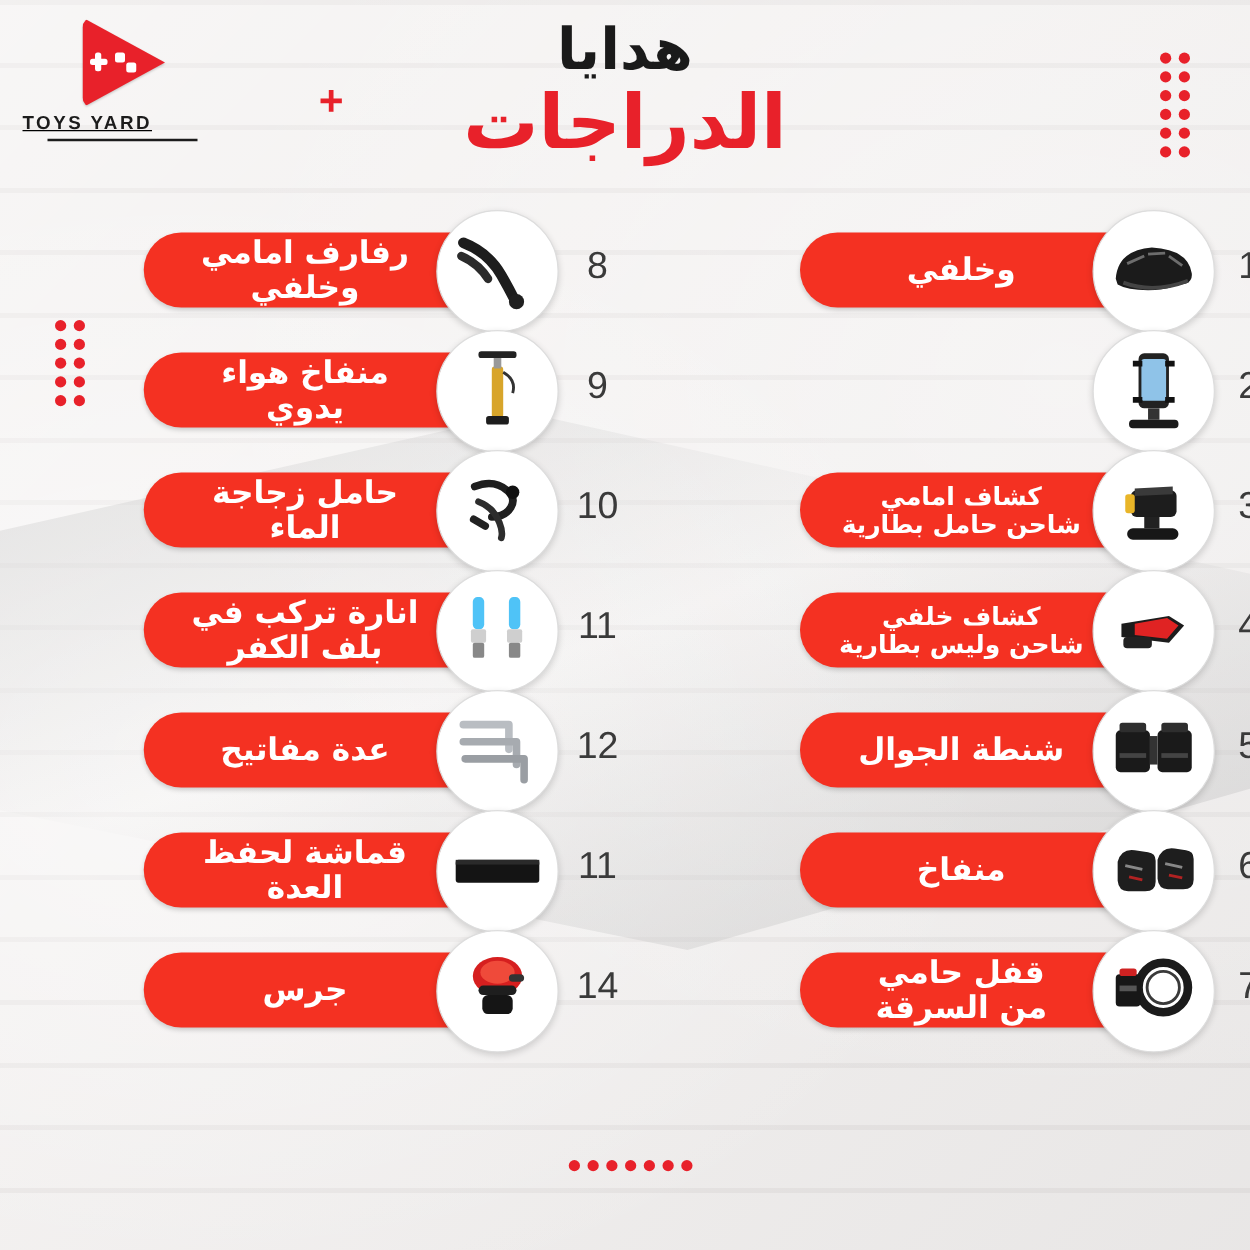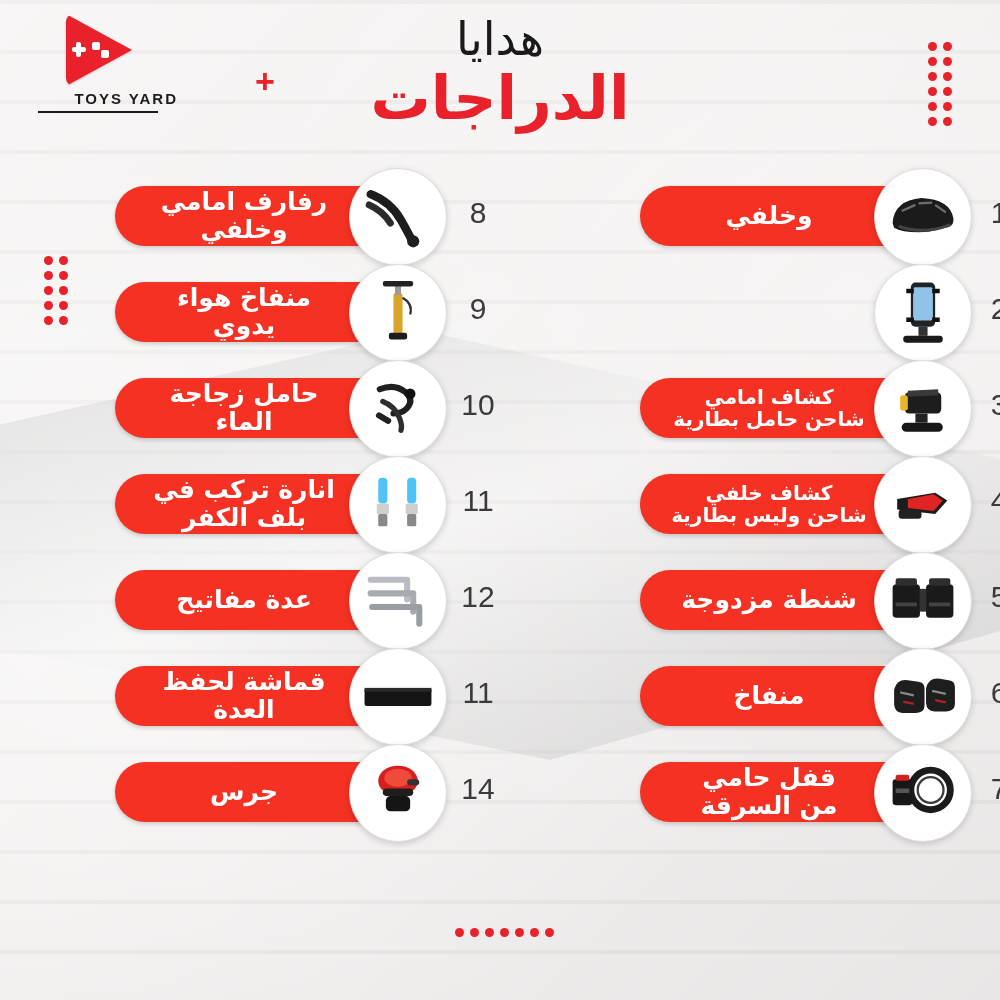--- a/index.html
+++ b/index.html
@@ -27,21 +27,21 @@
   }
   .swoosh{
     position:absolute;left:0;right:0;top:330px;height:430px;
     background:linear-gradient(160deg, rgba(200,200,200,0.45) 0%, rgba(235,235,235,0.1) 45%, rgba(190,190,190,0.5) 100%);
     clip-path:polygon(0 22%, 42% 0, 100% 30%, 100% 70%, 55% 100%, 0 74%);
     pointer-events:none;
   }
 
   
   .logo{
-    position:absolute;left:18px;top:14px;width:160px;text-align:right;
+    position:absolute;left:18px;top:14px;width:160px;text-align:left;text-decoration:underline;
   }
   .logo-mark{
     width:72px;height:72px;margin:0 auto;position:relative;
   }
   .logo-tri{
     width:0;height:0;
     border-top:36px solid transparent;
     border-bottom:36px solid transparent;
     border-left:66px solid #e8212a;
     position:absolute;left:4px;top:0;
@@ -68,21 +68,21 @@
     position:absolute;left:255px;top:62px;color:#e8212a;font-size:34px;font-weight:bold;
     font-family:"Liberation Sans",sans-serif;
   }
 
   
   .title{
     position:absolute;top:14px;left:0;right:0;text-align:center;
     direction:rtl;
   }
   .title-line1{
-    font-size:46px;font-weight:normal;color:#1a1a1a;line-height:1.1;
+    font-size:46px;font-weight:bold;color:#1a1a1a;line-height:1.1;
   }
   .title-line2{
     font-size:60px;font-weight:bold;color:#e8212a;line-height:1.1;
   }
 
   
   .dots{position:absolute;display:grid;gap:6px;}
   .dots i{display:block;width:9px;height:9px;border-radius:50%;background:#e8212a;}
   .dots-tr{right:48px;top:42px;grid-template-columns:repeat(2,9px);}
   .dots-ml{left:44px;top:256px;grid-template-columns:repeat(2,9px);}
@@ -247,21 +247,21 @@
             <path d="M16 42 L66 34 L82 44 L66 62 L16 56 Z" fill="#1c1c1c"></path>
             <path d="M30 42 L64 36 L76 44 L64 58 L30 54 Z" fill="#e02323"></path>
             <rect x="18" y="56" width="30" height="12" rx="4" fill="#222"></rect>
           </svg>
       </div>
       <div class="num">4</div>
     </div>
 
     <div class="row">
       <div class="pill">
-        <div class="pill-text">شنطة مزدوجة</div>
+        <div class="pill-text">شنطة الجوال</div>
       </div>
       <div class="thumb">
         <svg viewBox="0 0 100 100">
             <rect x="10" y="28" width="36" height="44" rx="5" fill="#1a1a1a"></rect>
             <rect x="54" y="28" width="36" height="44" rx="5" fill="#1a1a1a"></rect>
             <rect x="14" y="20" width="28" height="10" rx="3" fill="#2e2e2e"></rect>
             <rect x="58" y="20" width="28" height="10" rx="3" fill="#2e2e2e"></rect>
             <rect x="46" y="34" width="8" height="30" fill="#333"></rect>
             <rect x="14" y="52" width="28" height="5" fill="#444"></rect>
             <rect x="58" y="52" width="28" height="5" fill="#444"></rect>

